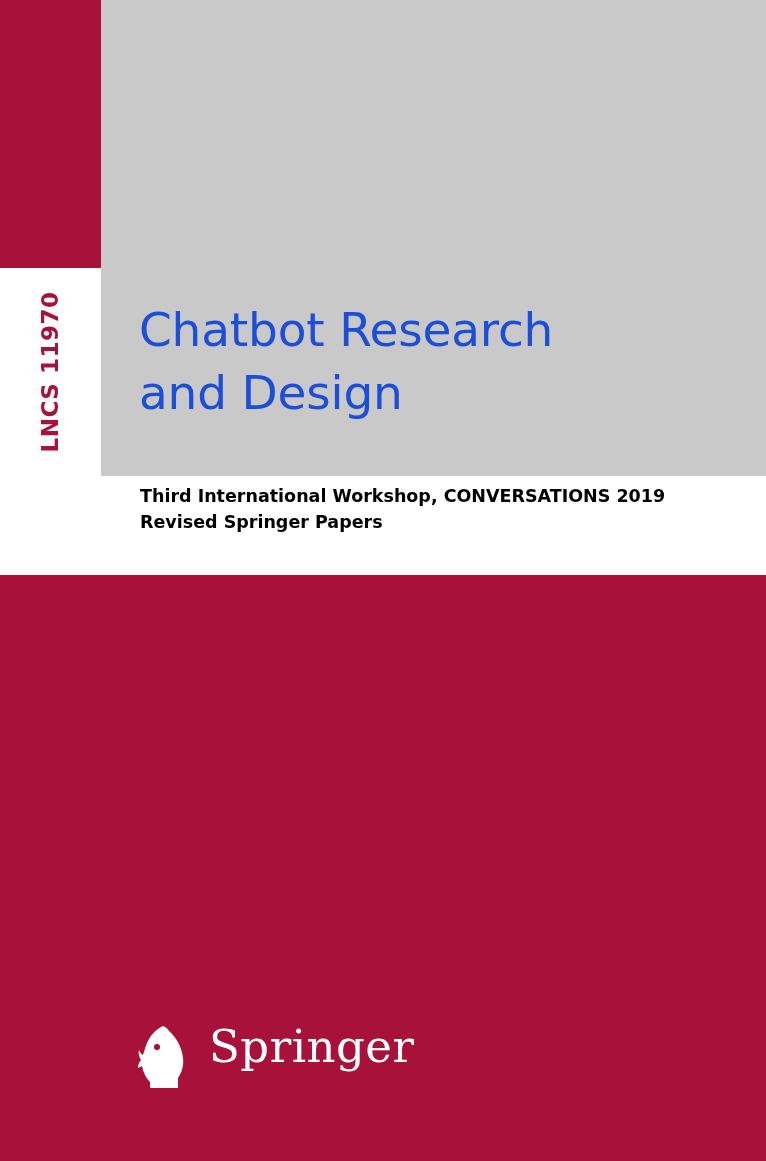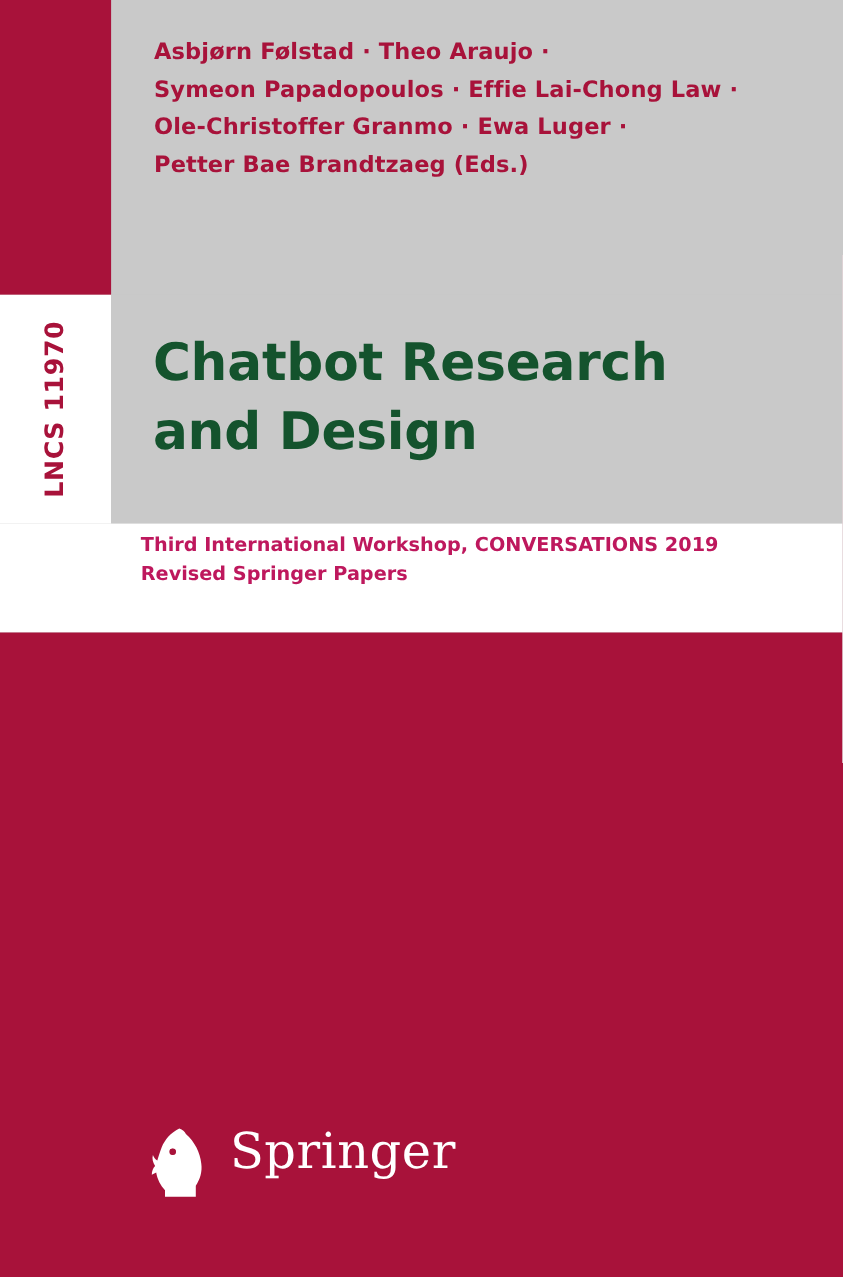--- a/index.html
+++ b/index.html
@@ -105,33 +105,33 @@
     font-size: 23px;
     font-weight: bold;
     letter-spacing: 0.5px;
   }
   
   .title {
     position: absolute;
     left: 139px;
     top: 298px;
     width: 600px;
-    color: #14532d;
+    color: #1d4ed8;
     font-size: 47px;
-    font-weight: bold;
+    font-weight: normal;
     line-height: 63px;
     letter-spacing: -0.2px;
   }
   
   .subtitle {
     position: absolute;
-    left: 128px;
+    left: 140px;
     top: 484px;
     width: 610px;
-    color: #be185d;
+    color: #000000;
     font-size: 17.5px;
     font-weight: bold;
     line-height: 25.5px;
   }
   .subtitle div {
     white-space: nowrap;
   }
   
   .logo {
     position: absolute;
@@ -161,26 +161,20 @@
 
 <div class="cover">
 
   <div class="top-grey"></div>
   <div class="spine-red-top"></div>
   <div class="spine-white"></div>
   <div class="title-grey"></div>
   <div class="subtitle-white"></div>
   <div class="lower-red"></div>
 
-  <div class="editors">
-    <div>Asbjørn Følstad · Theo Araujo ·</div>
-    <div>Symeon Papadopoulos · Effie Lai-Chong Law ·</div>
-    <div>Ole-Christoffer Granmo · Ewa Luger ·</div>
-    <div>Petter Bae Brandtzaeg (Eds.)</div>
-  </div>
 
   <div class="series-label">
     <span>LNCS 11970</span>
   </div>
 
   <div class="title">
     <div>Chatbot Research</div>
     <div>and Design</div>
   </div>
 

